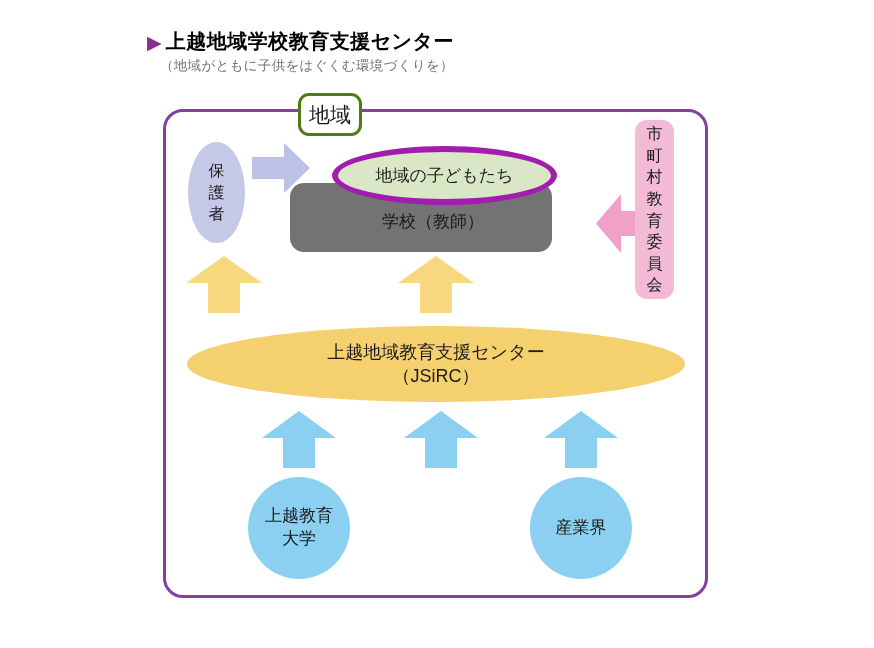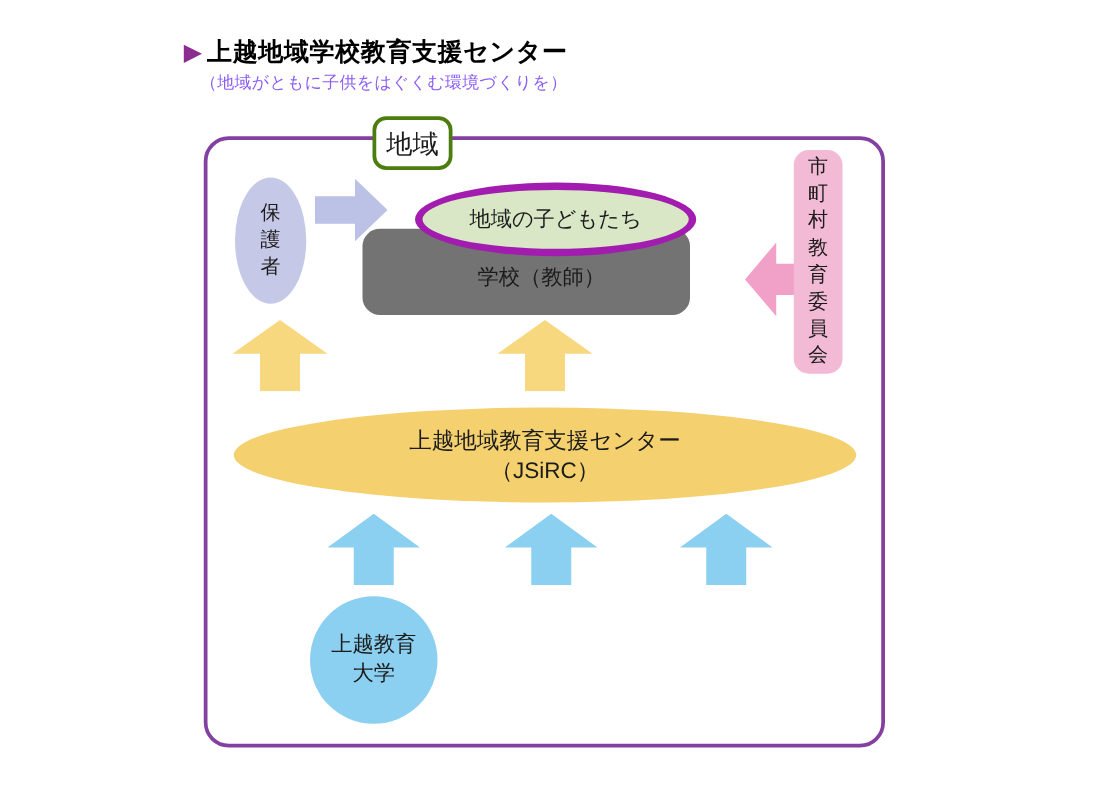--- a/index.html
+++ b/index.html
@@ -4,21 +4,21 @@
 <style>
   html,body{margin:0;padding:0;background:#ffffff;}
   .page{
     position:relative;width:874px;height:648px;background:#ffffff;overflow:hidden;
     font-family:"Liberation Sans","DejaVu Sans",sans-serif;color:#1b1b1b;
   }
   
   .title-row{position:absolute;left:147px;top:28px;display:flex;align-items:center;gap:4px;}
   .marker{font-size:19px;color:#8B2D90;line-height:1;transform:translateY(1px);}
   .title{font-size:20px;font-weight:bold;letter-spacing:0.5px;color:#000000;}
-  .subtitle{position:absolute;left:160px;top:57px;font-size:13.5px;letter-spacing:0.3px;color:#8b5cf6;}
+  .subtitle{position:absolute;left:160px;top:57px;font-size:13.5px;letter-spacing:0.3px;color:#737373;}
   
   .board{position:absolute;left:163px;top:109px;width:539px;height:483px;
     border:3px solid #8440A0;border-radius:20px;background:#ffffff;}
   .region-label{position:absolute;left:298px;top:93px;width:58px;height:37px;z-index:4;
     background:#ffffff;border:3px solid #4d7c0f;border-radius:11px;
     display:flex;align-items:center;justify-content:center;font-size:21px;}
   
   .node{position:absolute;display:flex;align-items:center;justify-content:center;text-align:center;}
   .parents{left:188px;top:142px;width:57px;height:101px;border-radius:50%;background:#C6C8E8;z-index:2;align-items:center;}
   .children{left:332px;top:146px;width:213px;height:47px;border-radius:50%;
@@ -99,14 +99,17 @@
     <polygon class="fill-blue" points="37,0 74,27 53,27 53,57 21,57 21,27 0,27"></polygon>
   </svg>
   <svg class="arrow" style="left:544px;top:411px;" width="74" height="57" viewBox="0 0 74 57">
     <polygon class="fill-blue" points="37,0 74,27 53,27 53,57 21,57 21,27 0,27"></polygon>
   </svg>
 
   <div class="node circle circle-univ">
     <div>上越教育</div>
     <div>大学</div>
   </div>
+  <div class="node circle circle-ind">
+    <div>産業界</div>
+  </div>
 
 </div>
 
 </body></html>

